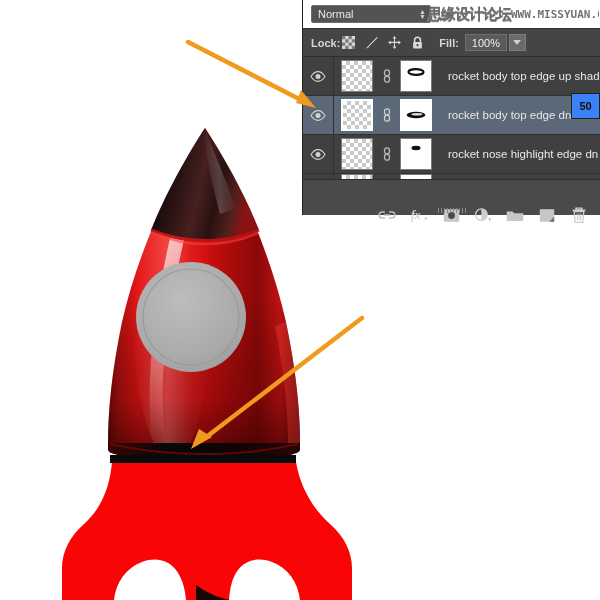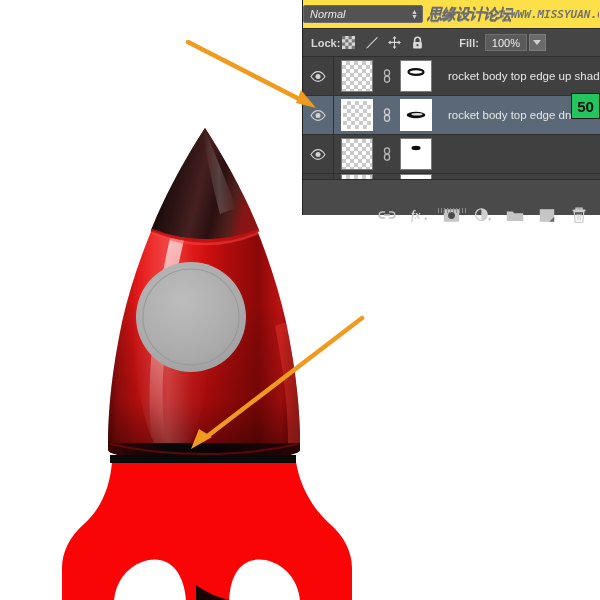--- a/index.html
+++ b/index.html
@@ -19,24 +19,23 @@
     position:absolute;left:302px;top:0;width:298px;height:215px;
     background:#3c3c3c;
     border-left:1px solid #222;
     box-sizing:border-box;
     color:#d2d2d2;
     font-size:11px;
   }
 
   
   #blend-row{
-    position:relative;height:28px;background:#fde047;
-    display:flex;align-items:center;
+    position:relative;height:28px;background:#ffffff;
+    display:flex;align-items:center;padding-left:8px;
     border-bottom:1px solid #2e2e2e;
-    font-style:italic;
   }
   #blend-select{
     width:120px;height:18px;background:#535353;
     border:1px solid #6d6d6d;border-radius:2px;
     display:flex;align-items:center;justify-content:space-between;
     padding:0 4px 0 6px;box-sizing:border-box;
     color:#e8e8e8;font-size:11px;line-height:18px;
   }
   .spinner-arrows{display:flex;flex-direction:column;align-items:center;line-height:5px;font-size:7px;color:#d0d0d0;}
 
@@ -60,21 +59,21 @@
   }
 
   
   #lock-row{
     position:relative;height:27px;background:#454545;
     display:flex;align-items:center;padding-left:8px;
     border-bottom:1px solid #2e2e2e;
   }
   #lock-label{color:#d6d6d6;font-size:11px;margin-right:1px;font-weight:bold;}
   .lock-ico{width:15px;height:15px;margin-right:8px;display:flex;align-items:center;justify-content:center;}
-  #fill-label{color:#d6d6d6;font-size:11px;margin-left:26px;margin-right:6px;font-weight:bold;}
+  #fill-label{color:#d6d6d6;font-size:11px;margin-left:6px;margin-right:6px;font-weight:bold;}
   #fill-value{
     width:42px;height:17px;background:#5b5b5b;border:1px solid #6f6f6f;
     color:#ededed;font-size:11px;text-align:center;line-height:17px;box-sizing:border-box;
   }
   #fill-arrow{
     width:17px;height:17px;margin-left:2px;background:#6a6a6a;border:1px solid #7d7d7d;
     display:flex;align-items:center;justify-content:center;box-sizing:border-box;
   }
 
   
@@ -122,22 +121,22 @@
   .tb-ico{width:18px;height:18px;display:flex;align-items:center;justify-content:center;margin-top:35px;}
   #panel-grip{
     position:absolute;left:50%;transform:translateX(-50%);bottom:2px;
     width:28px;height:5px;
     background:repeating-linear-gradient(90deg,#8b8b8b 0 1px,transparent 1px 3px);
   }
 
   
   #opacity-badge{
     position:absolute;left:571px;top:93px;width:29px;height:26px;
-    background:#22c55e;border:1px solid #1f1f1f;
-    color:#111;font-size:15px;font-weight:bold;
+    background:#3b82f6;border:1px solid #1f1f1f;
+    color:#111;font-size:11px;font-weight:bold;
     display:flex;align-items:center;justify-content:center;
     box-sizing:border-box;z-index:40;
   }
 
   
   #arrows{position:absolute;left:0;top:0;width:600px;height:600px;pointer-events:none;z-index:50;}
 </style>
 </head>
 <body>
 
@@ -428,20 +427,21 @@
             <rect x="2.5" y="7.2" width="5" height="6" rx="2.5" fill="none" stroke="#b8b8b8" stroke-width="1.3"></rect>
           </svg>
         </span>
         <span class="mask-cell">
           <span class="mask-thumb">
             <svg width="100%" height="100%" viewBox="0 0 30 30">
               <ellipse cx="15" cy="9" rx="4.5" ry="2.2" fill="#0d0d0d"></ellipse>
             </svg>
           </span>
         </span>
+        <span class="layer-name">rocket nose highlight edge dn</span>
       </div>
 
       <div id="partial-row">
         <span class="eye-cell"></span>
         <span class="thumb-cell">
           <span class="layer-thumb"></span>
         </span>
         <span class="link-cell"></span>
         <span class="mask-cell">
           <span class="mask-thumb"></span>

